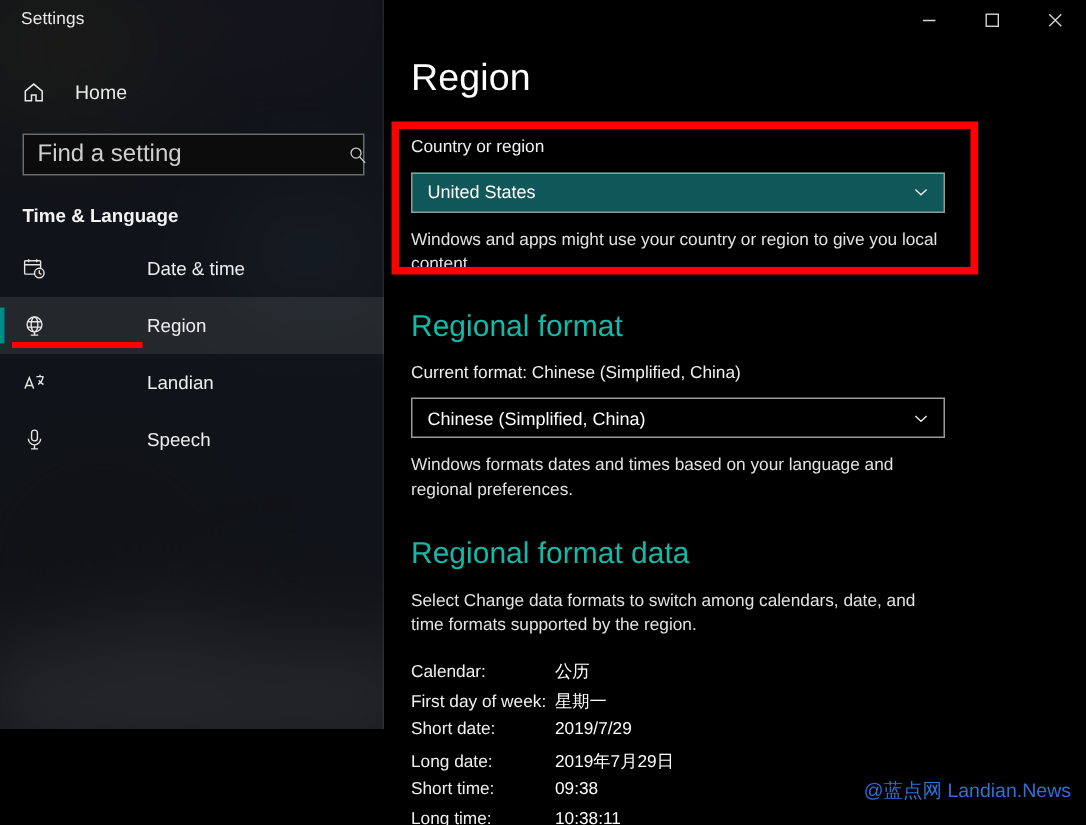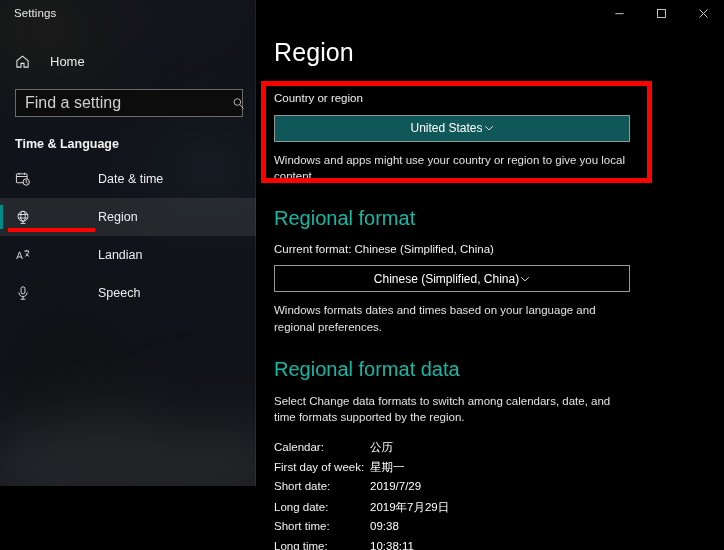--- a/index.html
+++ b/index.html
@@ -204,21 +204,21 @@
     line-height: 1.45;
     max-width: 358px;
   }
 
   
   .combo {
     width: 356px;
     height: 27px;
     display: flex;
     align-items: center;
-    justify-content: center;
+    justify-content: space-between;
     padding: 0 9px 0 10px;
     border: 1px solid #9a9a9a;
     cursor: default;
     user-select: none;
   }
   .combo.highlight {
     background: #10575a;
     border-color: #8f9b9b;
   }
   .combo.plain {
@@ -444,14 +444,15 @@
             <span class="data-val">10:38:11</span>
           </div>
         </div>
 
       </div>
 
     </div>
   </div>
 
   <div id="red-box"></div>
+  <div id="watermark">@蓝点网 Landian.News</div>
 
 </div>
 
 </body></html>

